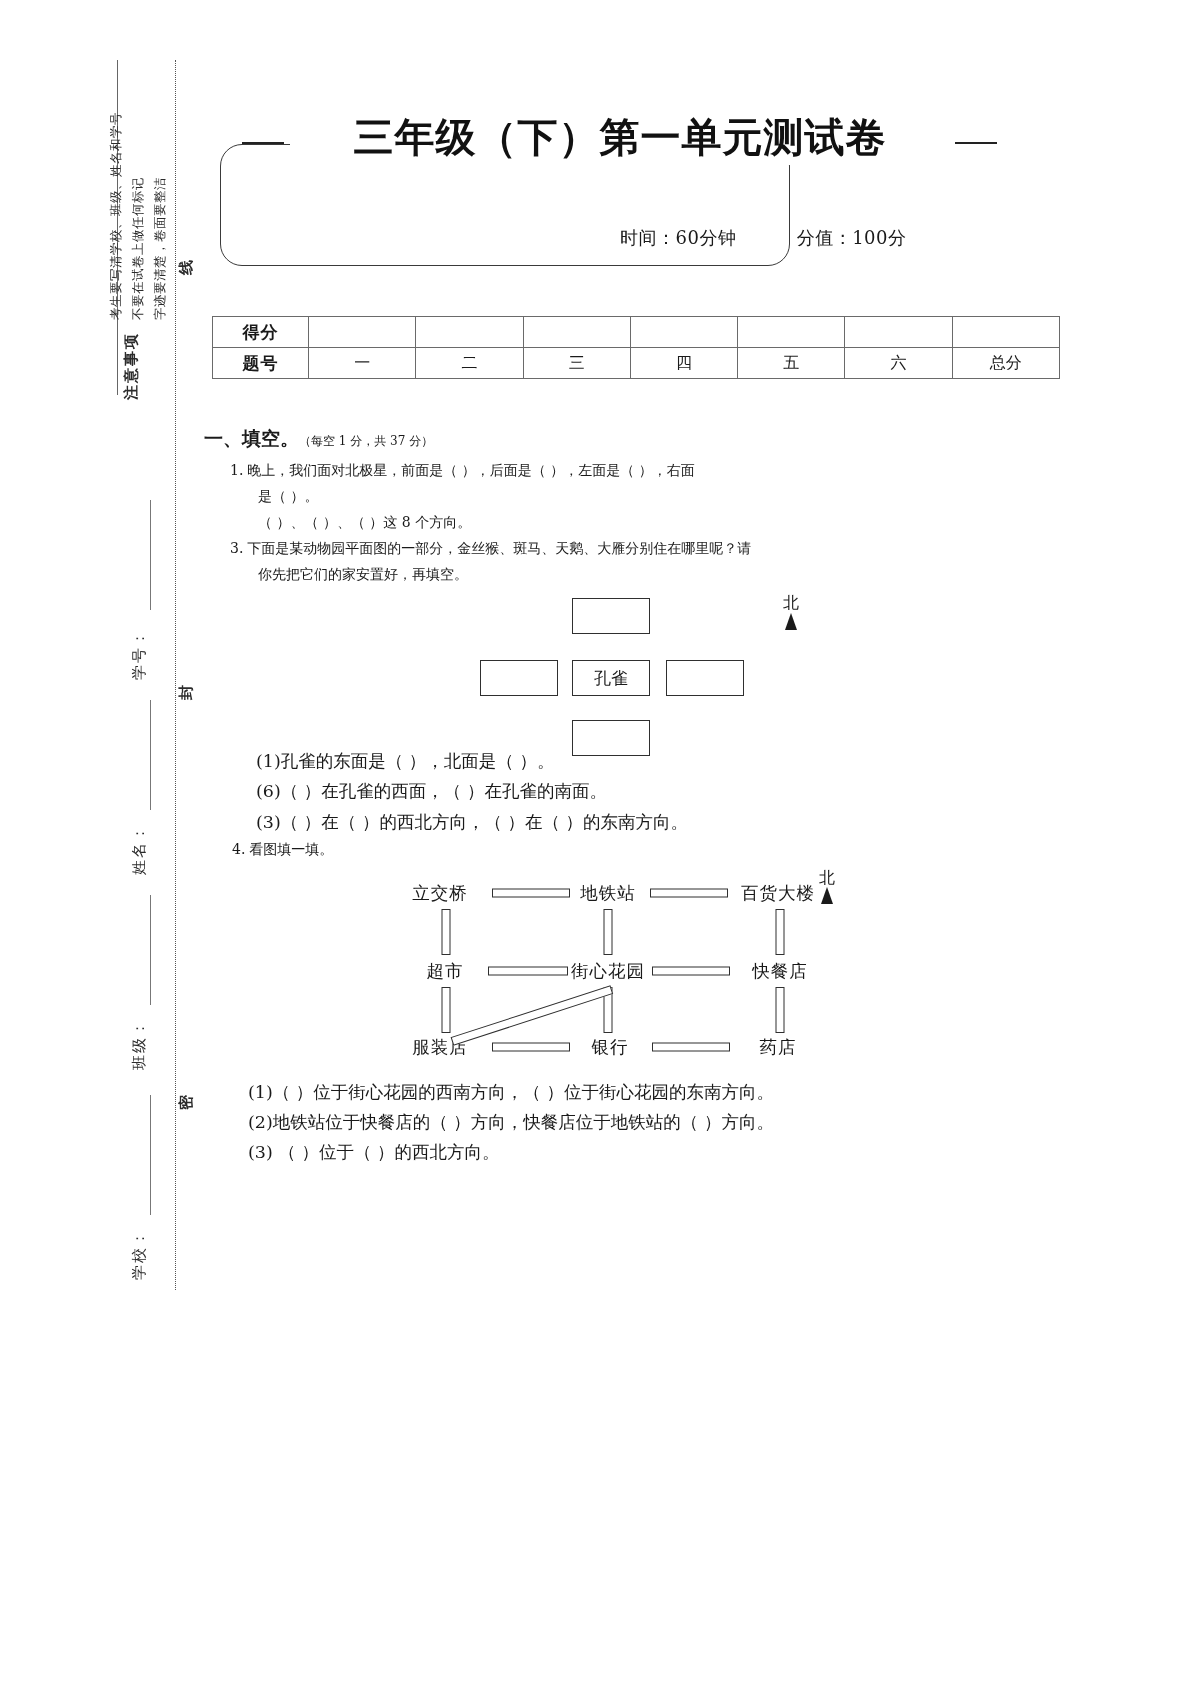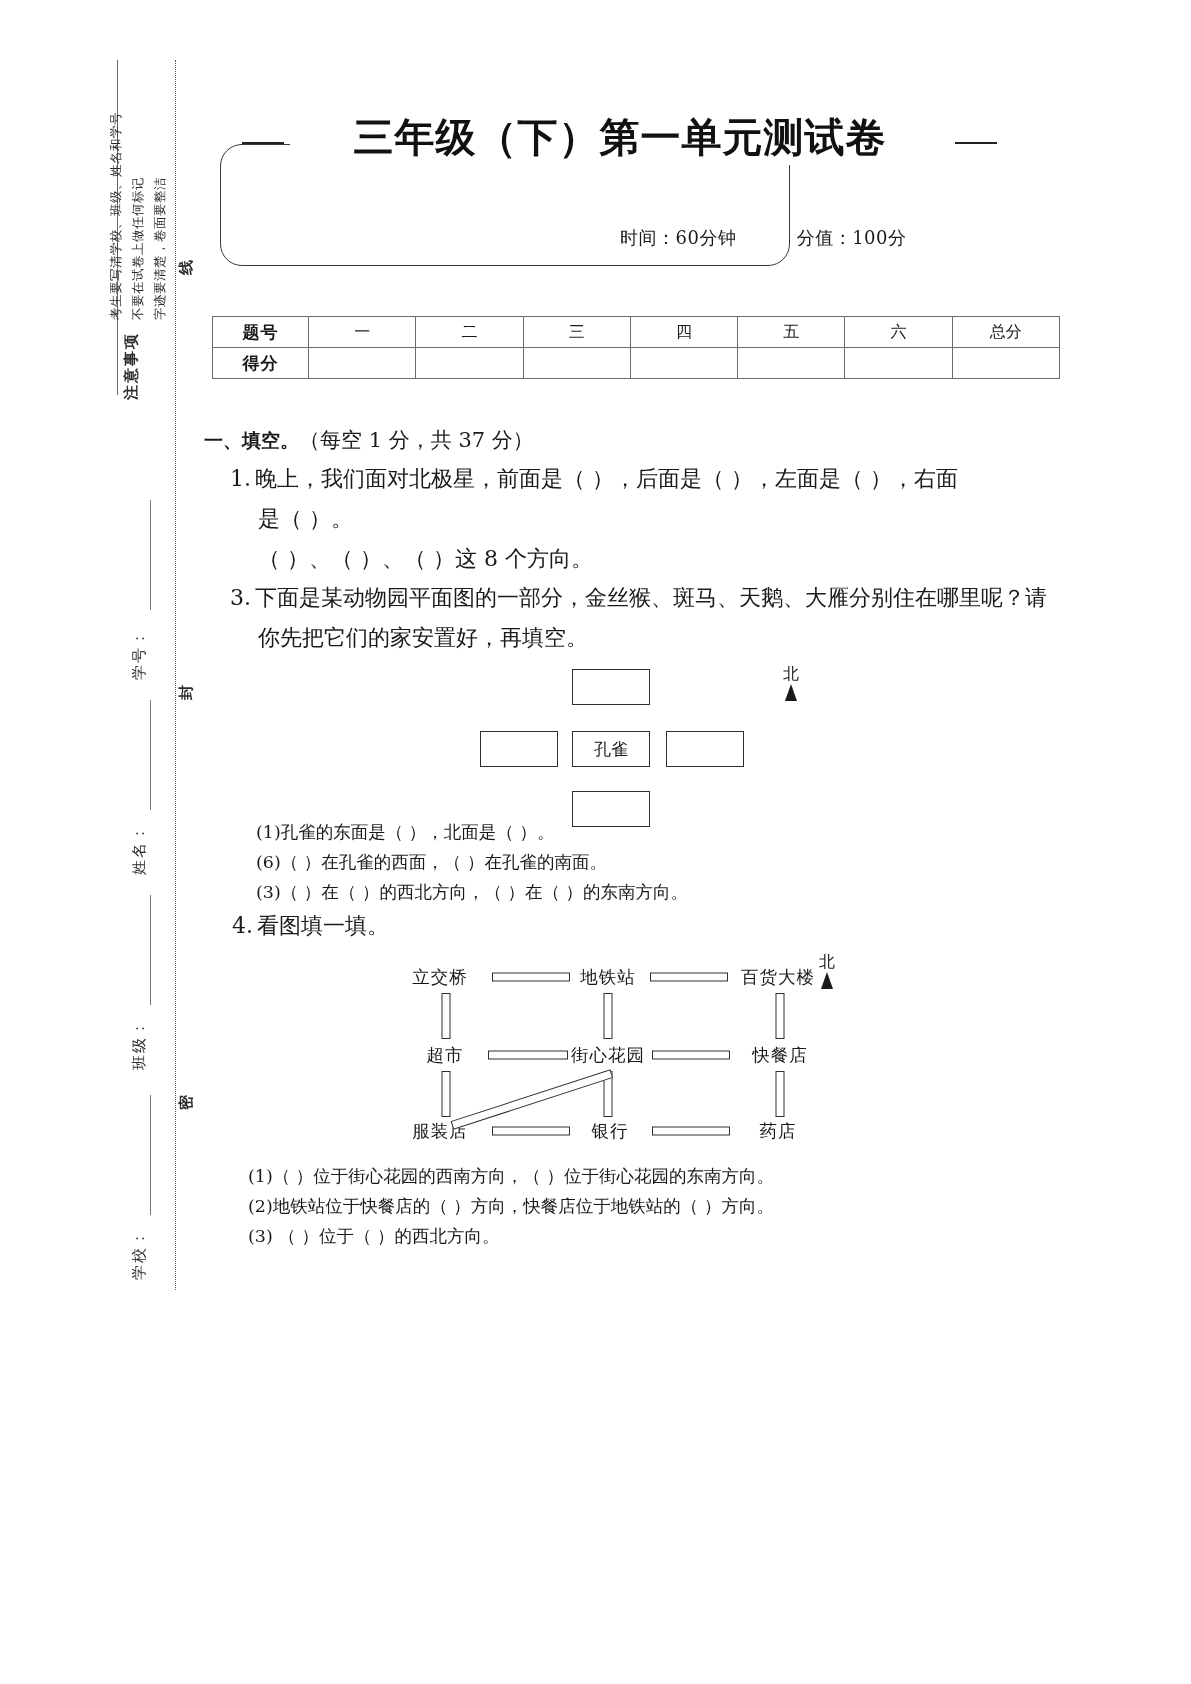--- a/index.html
+++ b/index.html
@@ -156,24 +156,24 @@
     font-size: 19px;
     margin: 0 0 6px 0;
     padding-left: 4px;
     white-space: nowrap;
   }
   .sec-head .sec-title {
     font-family: "DejaVu Sans", "Liberation Sans", sans-serif;
     font-weight: bold;
     font-size: 19px;
   }
-  .sec-head .sec-points { font-size: 21px; }
+  .sec-head .sec-points { font-size: 12px; }
 
   .q {
-    font-size: 22px;
+    font-size: 14px;
     line-height: 1.72;
     margin: 0 0 2px 0;
     padding-left: 34px;
     text-indent: -4px;
   }
   .q .qnum { margin-right: 4px; }
   .subq {
     font-size: 17.5px;
     line-height: 1.72;
     margin: 0;
@@ -301,39 +301,39 @@
     <div id="paper-title">三年级（下）第一单元测试卷</div>
     <div id="meta-row">
       <span class="meta-item">时间：60分钟</span>
       <span class="meta-item">分值：100分</span>
     </div>
   </div>
 
   <table id="score-table">
     <tbody>
         <tr>
+      <td class="rowhead">得分</td>
+      <td></td>
+      <td></td>
+      <td></td>
+      <td></td>
+      <td></td>
+      <td></td>
+      <td></td>
+    </tr>
+    <tr>
       <td class="rowhead">题号</td>
       <td class="num">一</td>
       <td class="num">二</td>
       <td class="num">三</td>
       <td class="num">四</td>
       <td class="num">五</td>
       <td class="num">六</td>
       <td class="num">总分</td>
     </tr>
-    <tr>
-      <td class="rowhead">得分</td>
-      <td></td>
-      <td></td>
-      <td></td>
-      <td></td>
-      <td></td>
-      <td></td>
-      <td></td>
-    </tr>
   </tbody>
     </table>
 
   <div id="content">
 
     <div class="sec-head">
       <span class="sec-title">一、填空。</span><span class="sec-points">（每空 1 分，共 37 分）</span>
     </div>
 
     <div class="q">

